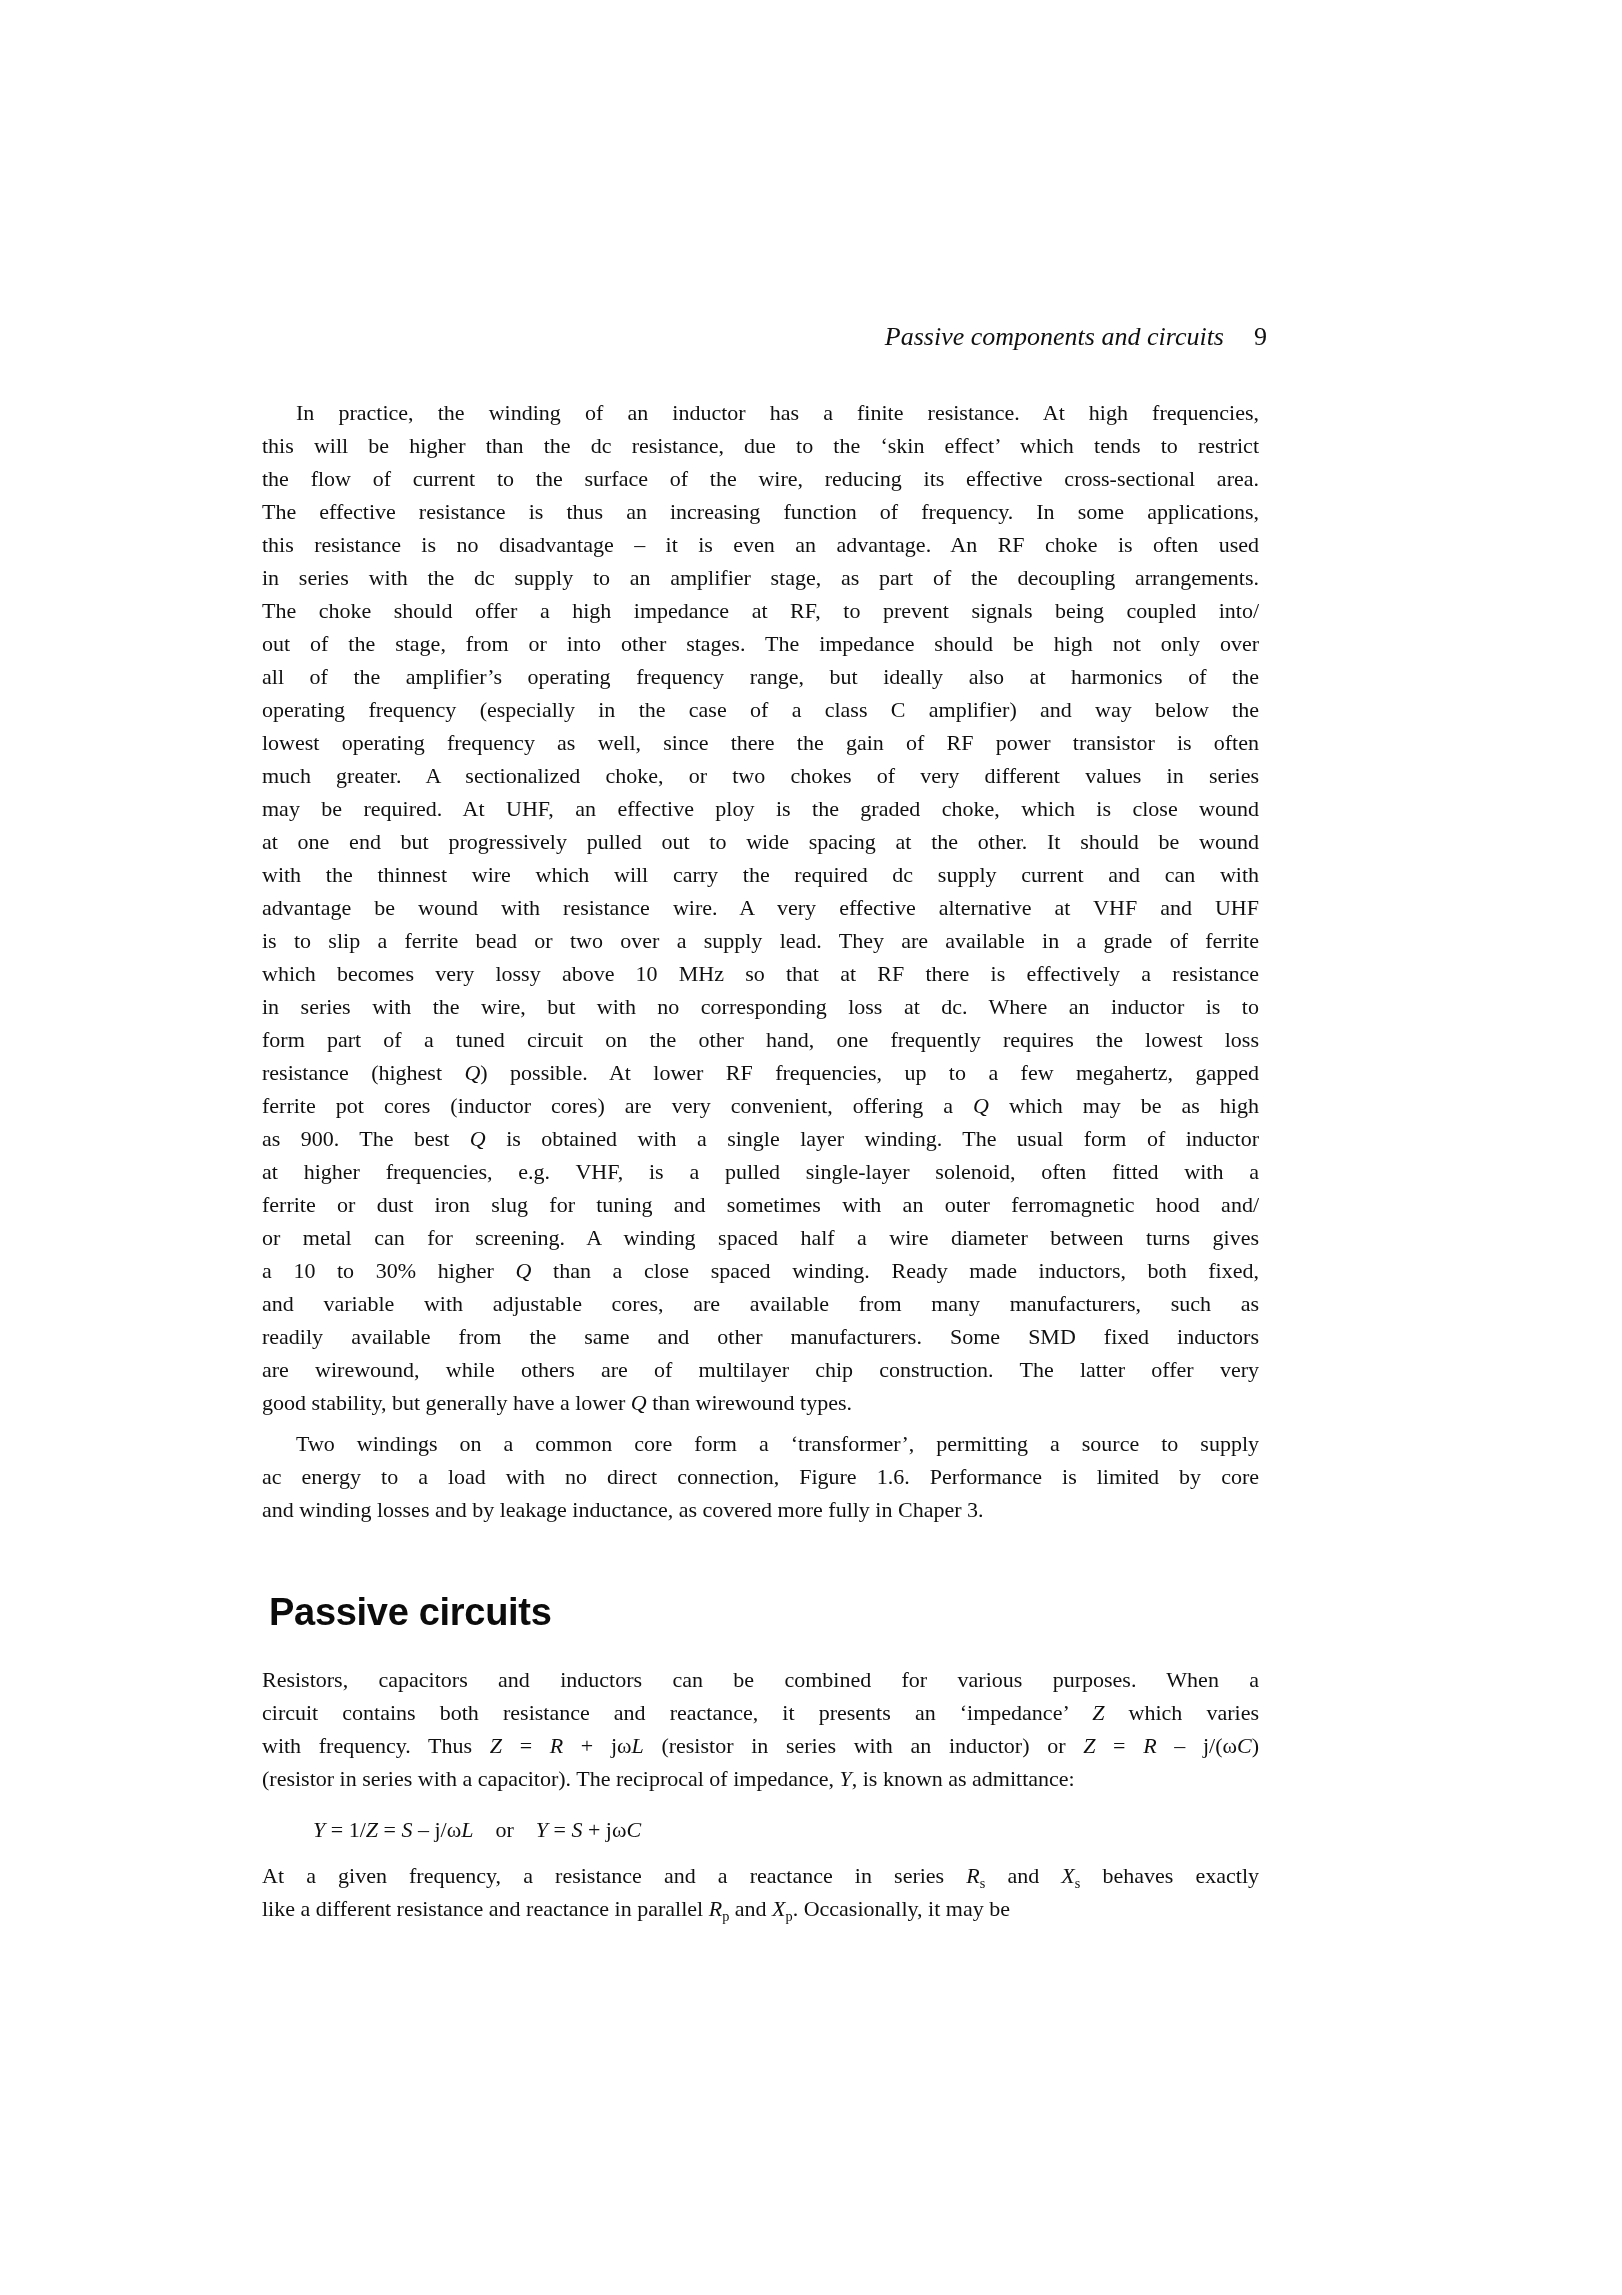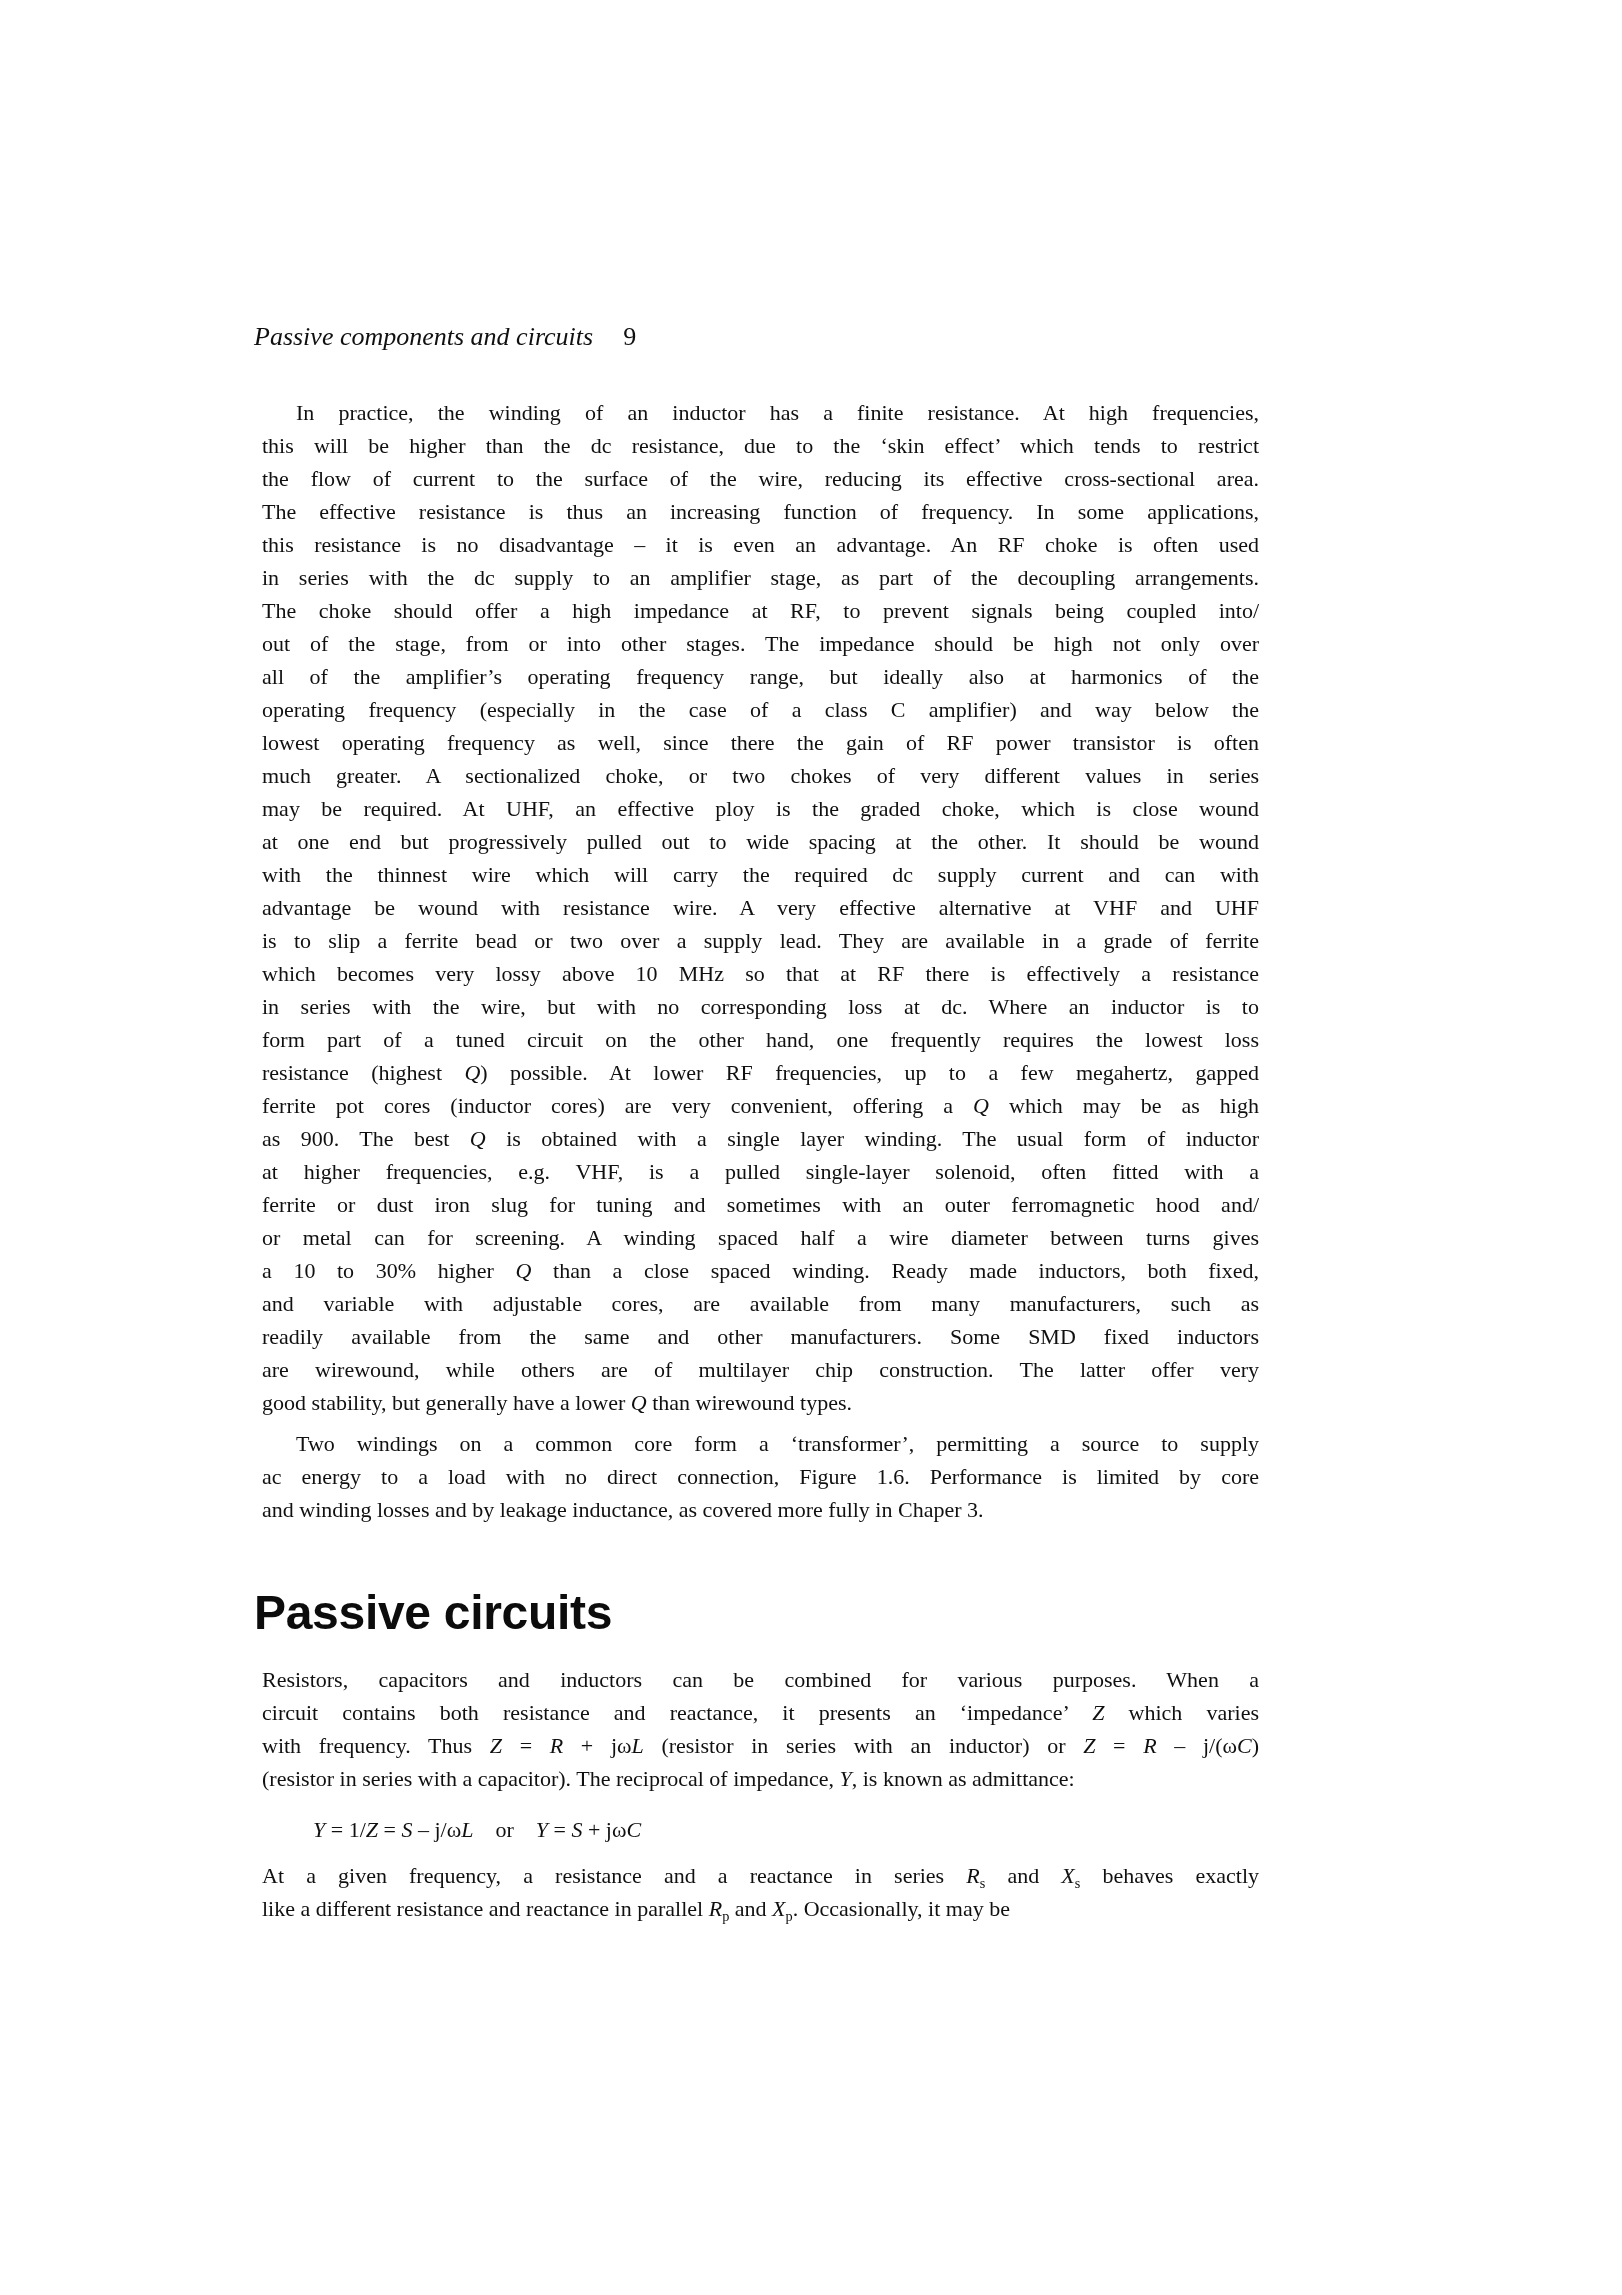--- a/index.html
+++ b/index.html
@@ -7,43 +7,43 @@
     width:1622px;height:2295px;
     background:#ffffff;
     font-family:"Liberation Serif","DejaVu Serif",serif;
     color:#101010;
     position:relative;
     overflow:hidden;
   }
   .page{position:absolute;inset:0;background:#ffffff;}
   .running-header{
     position:absolute;left:254px;top:322px;width:1013px;
-    text-align:left;font-size:26px;line-height:30px;
+    text-align:right;font-size:26px;line-height:30px;
     white-space:nowrap;
   }
   .running-title{font-style:italic;}
   .page-number{font-style:normal;margin-left:30px;}
   .text-column{
     position:absolute;left:254px;top:388px;width:1013px;
   }
   .para{margin:8px;}
   .line{
     font-size:22px;line-height:33px;height:33px;
     text-align:justify;text-align-last:justify;
     overflow:hidden;white-space:normal;
   }
   .line.last{text-align-last:left;}
   .line.indent{text-indent:34px;}
   .it{font-style:italic;}
   sub{font-size:0.65em;line-height:0;}
   .section-heading{
     font-family:"Liberation Sans","DejaVu Sans",sans-serif;
-    font-weight:700;font-size:48px;line-height:43px;
+    font-weight:700;font-size:38px;line-height:43px;
     letter-spacing:-0.3px;
-    margin:65px 0 29px 0;color:#0c0c0c;
+    margin:65px 0 29px 15px;color:#0c0c0c;
   }
   .equation{
     font-size:22px;line-height:33px;
     margin:17.7px 0 13px 0;padding-left:59px;
   }
 </style>
 </head>
 <body>
 
 <div class="page">

